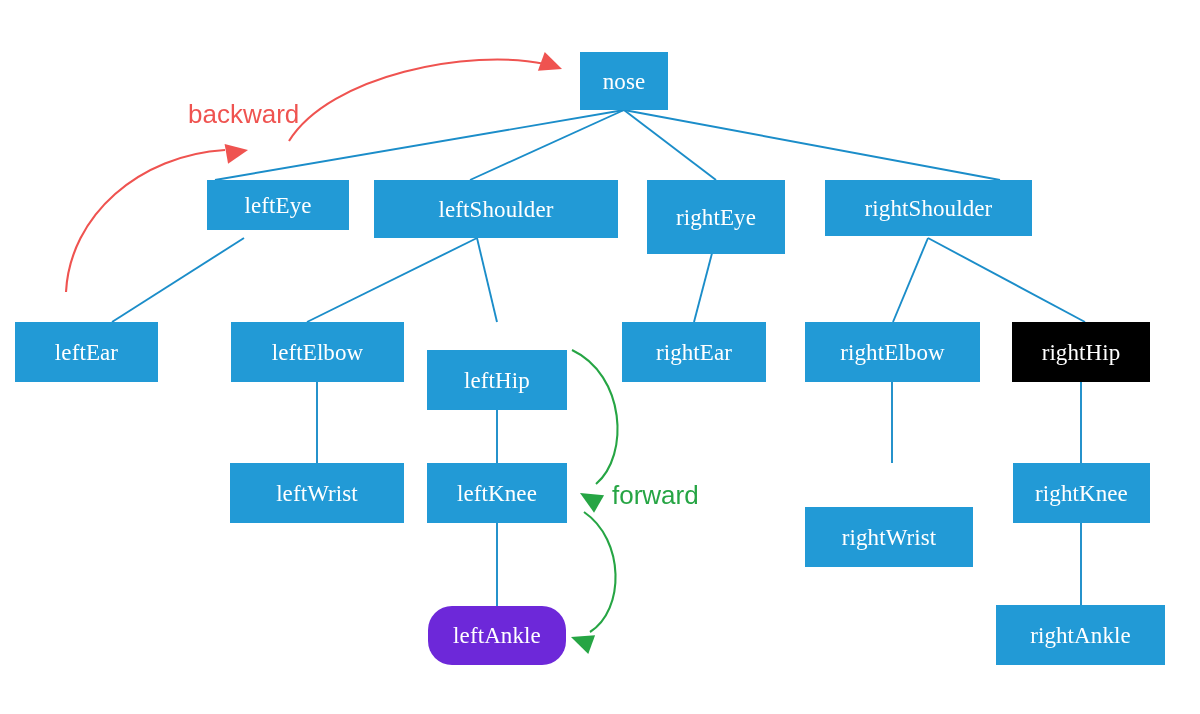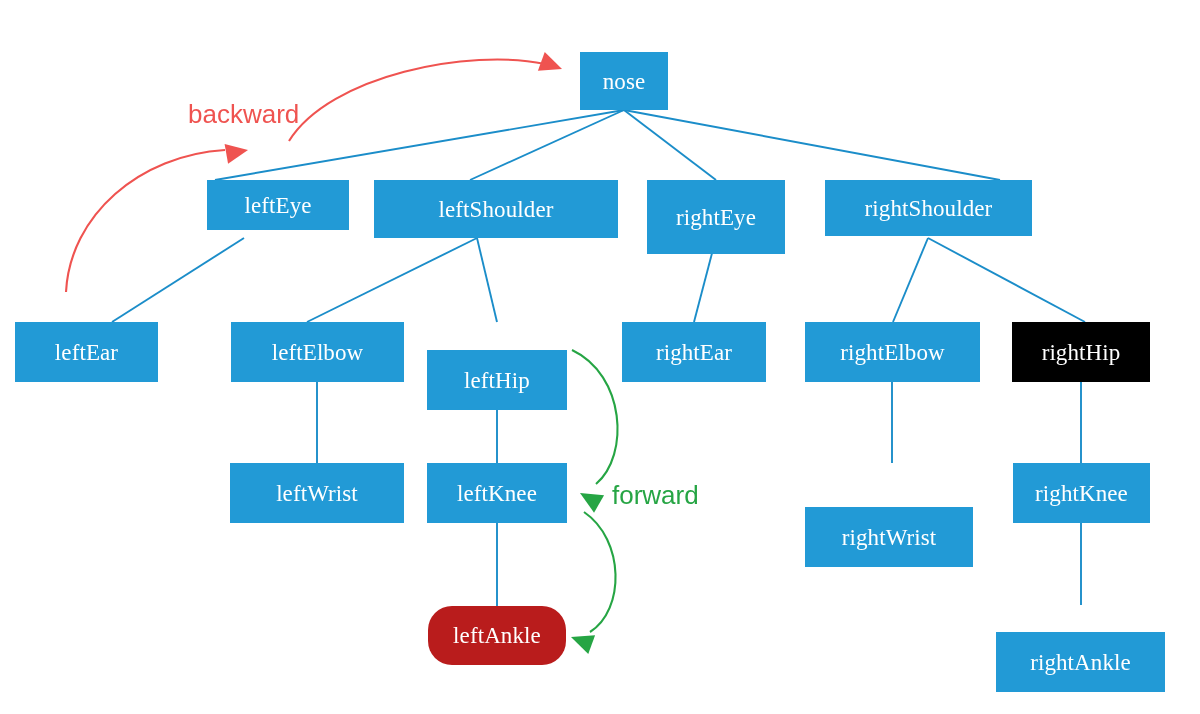--- a/index.html
+++ b/index.html
@@ -128,24 +128,24 @@
       </div>
       <div class="node" style="left: 427px; top: 463px; width: 140px; height: 60px; background: rgb(34, 154, 214); color: rgb(255, 255, 255);">
         <span>leftKnee</span>
       </div>
       <div class="node" style="left: 805px; top: 463px; width: 168px; height: 60px; background: rgb(34, 154, 214); color: rgb(255, 255, 255); margin-top: 44px;">
         <span>rightWrist</span>
       </div>
       <div class="node" style="left: 1013px; top: 463px; width: 137px; height: 60px; background: rgb(34, 154, 214); color: rgb(255, 255, 255);">
         <span>rightKnee</span>
       </div>
-      <div class="node" style="left: 428px; top: 606px; width: 138px; height: 59px; background: #b91c1c; color: rgb(255, 255, 255); border-radius: 24px;">
+      <div class="node" style="left: 428px; top: 606px; width: 138px; height: 59px; background: #6d28d9; color: rgb(255, 255, 255); border-radius: 24px;">
         <span>leftAnkle</span>
       </div>
-      <div class="node" style="left: 996px; top: 605px; width: 169px; height: 60px; background: rgb(34, 154, 214); color: rgb(255, 255, 255); margin-top: 27px;">
+      <div class="node" style="left: 996px; top: 605px; width: 169px; height: 60px; background: rgb(34, 154, 214); color: rgb(255, 255, 255);">
         <span>rightAnkle</span>
       </div>
     </div>
   <div id="anno-layer">
       <div class="anno-label anno-backward" style="left: 188px; top: 101px; color: rgb(239, 83, 80);">backward</div>
       <div class="anno-label anno-forward" style="left: 612px; top: 482px; color: rgb(38, 165, 68);">forward</div>
     </div>
 
 </div>
 

